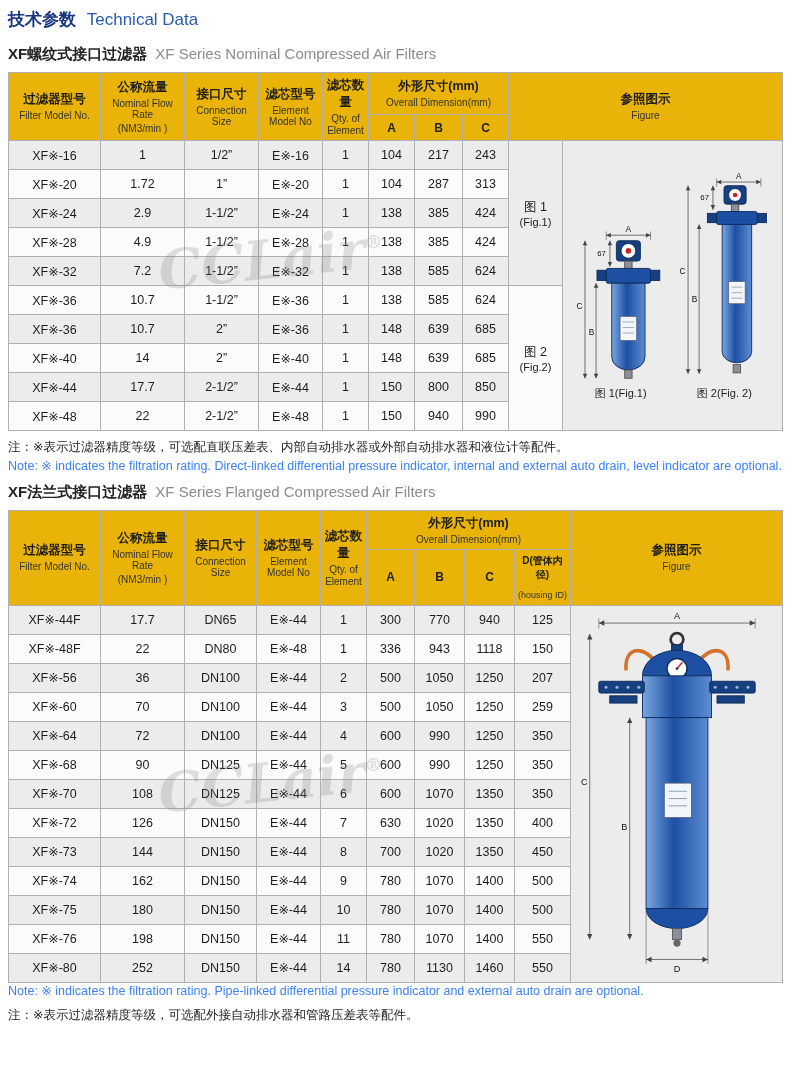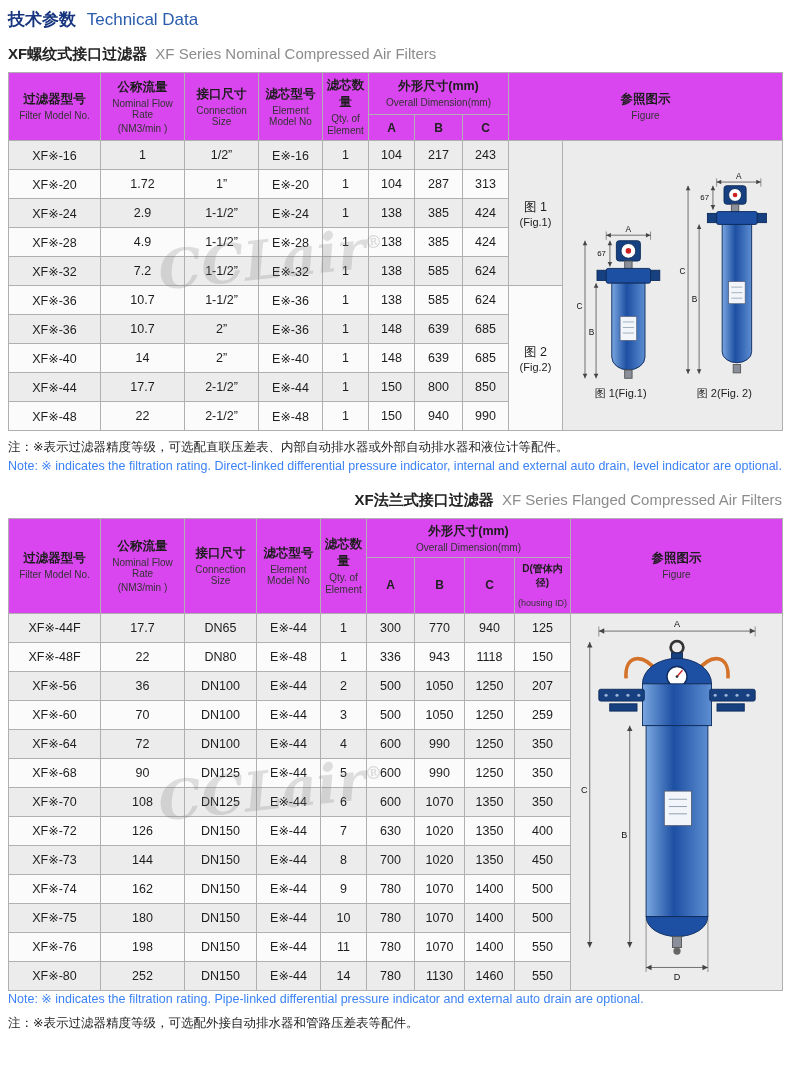--- a/index.html
+++ b/index.html
@@ -12,21 +12,21 @@
   .page-title .en { color: #2a5cad; font-weight: normal; margin-left: 6px; margin-top: 15px; }
 
   .section-heading { font-size: 15px; margin: 4px 0 8px; }
   .section-heading .zh { font-weight: bold; color: #222; }
   .section-heading .en { color: #8c8c8c; font-weight: normal; margin-left: 4px; }
 
   .table-wrap { position: relative; }
 
   table.data { width: 774px; border-collapse: collapse; table-layout: fixed; }
   .data th, .data td { border: 1px solid #b0b0b0; text-align: center; vertical-align: middle; }
-  .data thead th { background: #d946ef; padding: 4px 2px; }
+  .data thead th { background: #eab308; padding: 4px 2px; }
   .th-zh { font-size: 12.5px; font-weight: bold; color: #1d1d1d; }
   .th-en { font-size: 10px; font-weight: normal; line-height: 1.15; margin-top: 2px; color: #333; }
   .sub-th { font-size: 12px; height: 26px; }
   .sub-th-d .th-zh { font-size: 10px; }
   .sub-th-d .th-en { font-size: 9px; margin-top: 8px; }
 
   .data tbody td { font-size: 12.5px; height: 29px; padding: 0 2px; background: #fff; color: #1d1d1d; }
   tr.odd td { background: #ececec; }
   tr.even td { background: #fbfbfb; }
   td.fig-label, td.figure-cell { background: #fff; }
@@ -41,21 +41,21 @@
 
   .watermark { position: absolute; font-family: "DejaVu Serif", serif; font-style: italic; font-weight: bold;
                font-size: 54px; color: #777; opacity: 0.22; transform: rotate(-6deg);
                pointer-events: none; z-index: 3; white-space: nowrap; }
   .watermark sup { font-size: 18px; }
   .wm1 { left: 150px; top: 155px; }
   .wm2 { left: 150px; top: 240px; }
 
   .note { font-size: 12.5px; margin: 8px 0 2px; line-height: 1.35; color: #1d1d1d; }
   .note-en { color: #3b82f6; margin: 0 0 4px; }
-  .section-gap { margin-top: 16px; text-align: right; }
+  .section-gap { margin-top: 8px; }
 
   svg text { fill: #111; }
   .dim { stroke: #444; stroke-width: 0.8; }
   .tick { stroke: #444; stroke-width: 0.6; }
   .arr { fill: #444; }
 </style>
 </head>
 <body>
 
 <div class="page">

